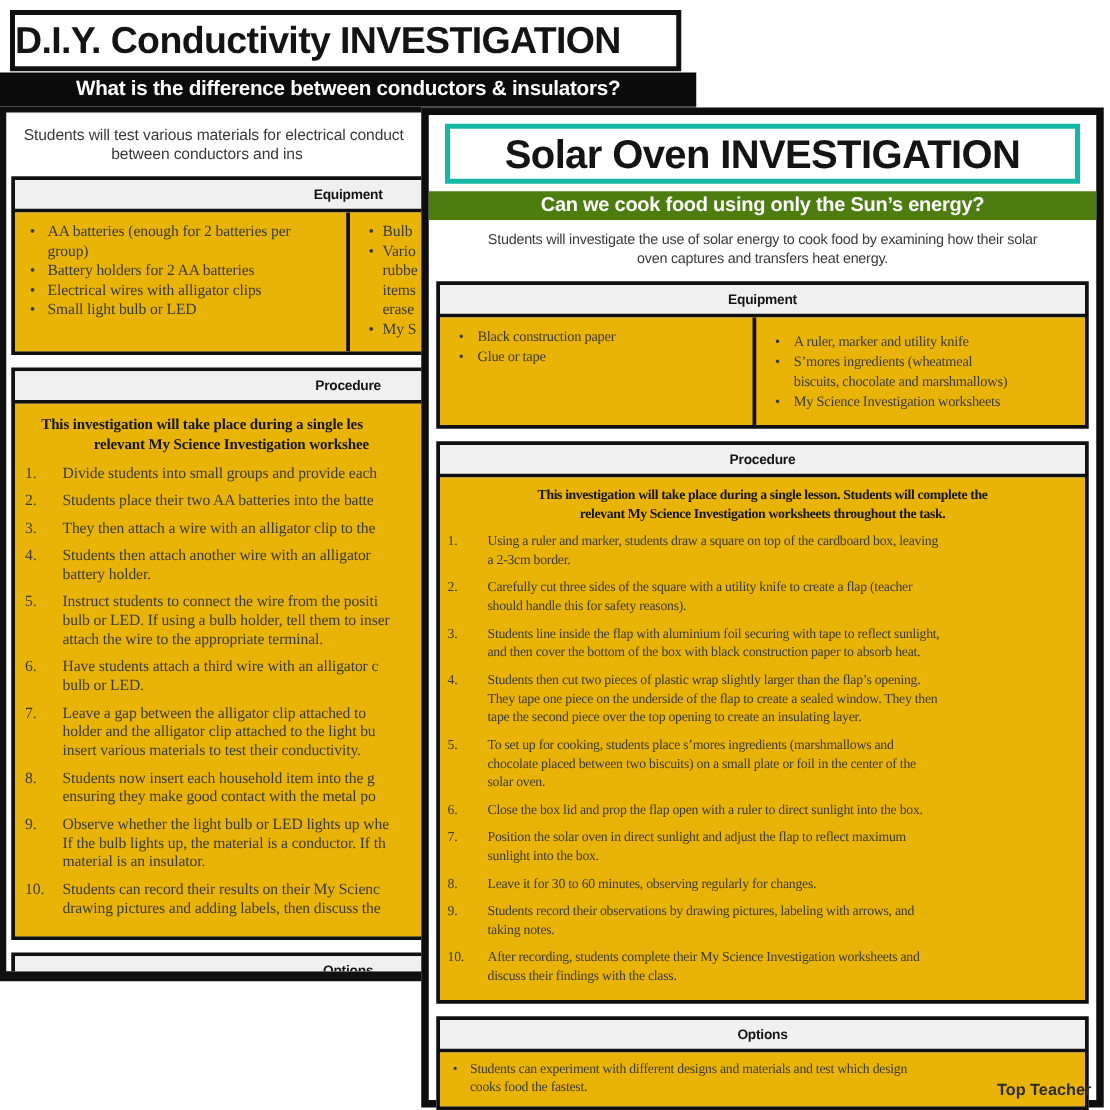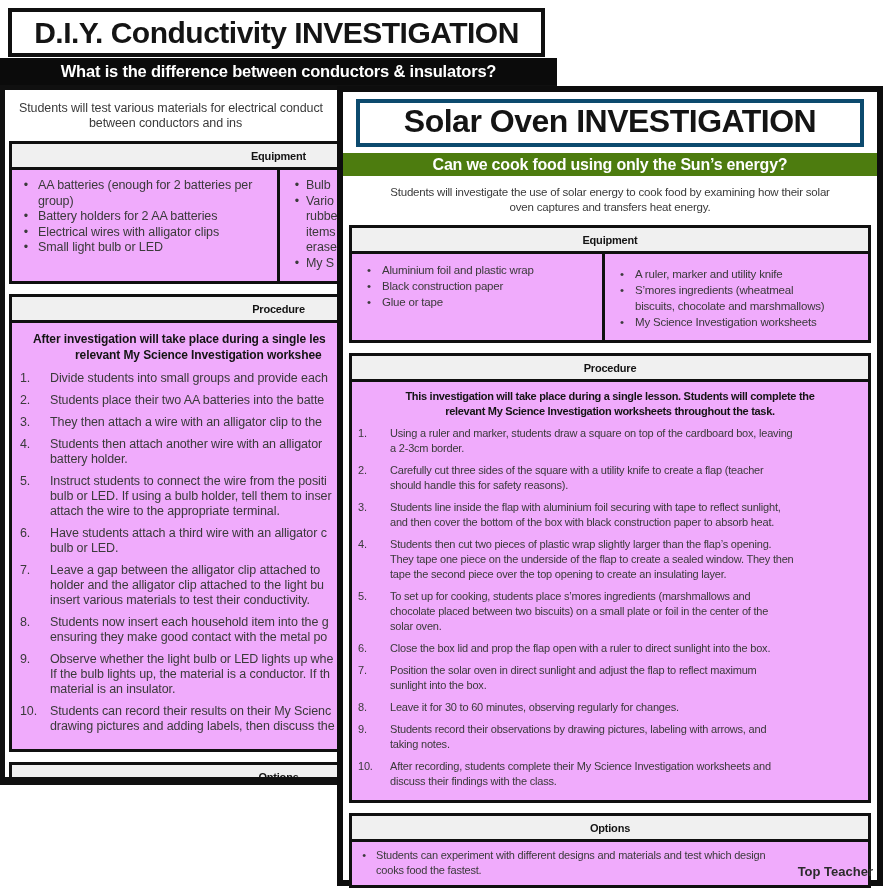--- a/index.html
+++ b/index.html
@@ -3,57 +3,57 @@
 <meta charset="utf-8">
 <style>
   html,body{margin:0;padding:0;background:#ffffff;}
   .canvas{position:relative;width:888px;height:888px;overflow:hidden;background:#ffffff;
           font-family:"Liberation Sans","DejaVu Sans",sans-serif;color:#3a3a3a;}
   .page{position:absolute;background:#ffffff;box-sizing:border-box;}
 
   
   .page-left{left:0;top:0;width:557px;height:798px;z-index:1;}
   .l-title-box{margin:8px 12px 0 8px;height:41px;border:4px solid #101010;background:#fff;
-               display:flex;align-items:center;justify-content:center;}
+               display:flex;align-items:center;justify-content:flex-start;}
   .l-title{font-size:30px;font-weight:700;color:#141414;letter-spacing:-0.5px;white-space:nowrap;}
   .l-qbar{margin-top:1px;height:27px;background:#0b0b0b;display:flex;align-items:center;justify-content:center;}
   .qbar-text{color:#ffffff;font-weight:700;font-size:16.5px;letter-spacing:-0.2px;white-space:nowrap;}
   .l-frame{margin-top:0;border:5px solid #101010;border-bottom-width:8px;height:700px;box-sizing:border-box;
            background:#fff;overflow:hidden;}
   .l-intro{margin-top:11px;font-size:12.5px;line-height:15px;letter-spacing:-0.1px;color:#3a3a3a;}
   .l-intro .ln1{display:block;margin-left:14px;white-space:nowrap;}
   .l-intro .ln2{display:block;margin-left:84px;white-space:nowrap;}
 
   .sec-box{margin:10px 4px 0 4px;border:3px solid #101010;background:#fff;}
   .sec-head{background:#f0f0f0;border-bottom:3px solid #101010;height:23px;
             display:flex;align-items:center;justify-content:center;}
   .sec-head span{font-size:11px;font-weight:700;color:#141414;letter-spacing:-0.2px;}
-  .sec-body{background:#f0abfc;}
+  .sec-body{background:#eab308;font-family:Liberation Serif, serif;}
 
   .equip-cols{display:flex;align-items:stretch;}
   .equip-col1{width:263px;flex:none;padding:8px 0 10px 2px;}
   .equip-div{width:3px;flex:none;background:#101010;}
   .equip-col2{flex:1;padding:8px 0 10px 8px;}
   .bul{display:flex;font-size:12.5px;line-height:15.5px;letter-spacing:-0.1px;}
   .bul::before{content:"\2022";flex:none;width:24px;text-align:center;color:#3a3a3a;}
   .bul .bul-t{white-space:pre-line;}
   .bul-sm::before{width:18px;}
 
   .proc-body{padding:8px 0 8px 0;}
   .l-note{font-size:12px;font-weight:700;color:#141414;line-height:16px;letter-spacing:-0.1px;margin-bottom:8px;}
   .l-note .ln1{display:block;margin-left:21px;white-space:nowrap;}
   .l-note .ln2{display:block;margin-left:63px;white-space:nowrap;}
   .step{display:flex;margin:0 0 7px 0;font-size:12.5px;line-height:15px;letter-spacing:-0.1px;}
   .step-n{flex:none;width:24px;padding-left:8px;}
   .step-t{flex:1;padding-left:6px;white-space:pre-line;}
 
   
   .page-right{left:337px;top:86px;width:546px;height:800px;z-index:2;border:6px solid #0d0d0d;}
-  .r-title-box{margin:7px 13px 0 13px;height:40px;border:4px solid #0c4a6e;background:#fff;
-               display:flex;justify-content:center;}
+  .r-title-box{margin:7px 13px 0 13px;height:40px;border:4px solid #14b8a6;background:#fff;
+               display:flex;align-items:center;justify-content:center;}
   .r-title{font-size:32px;font-weight:700;color:#141414;letter-spacing:-0.5px;white-space:nowrap;}
   .r-qbar{margin-top:6px;height:23px;background:#4d7c0f;display:flex;align-items:center;justify-content:center;}
   .r-qbar .qbar-text{font-size:16px;}
   .r-intro{margin-top:9px;text-align:center;font-size:11.5px;line-height:15px;letter-spacing:-0.2px;
            white-space:pre-line;color:#3a3a3a;}
   .r-box{margin:10px 6px 0 6px;border:3px solid #101010;background:#fff;}
   .r-box .sec-head{height:23px;}
   .r-equip-col1{width:246px;flex:none;padding:8px 0 10px 4px;}
   .r-equip-col2{flex:1;padding:12px 0 10px 4px;}
   .r-bul{font-size:11.5px;line-height:16px;letter-spacing:-0.2px;}
@@ -123,21 +123,21 @@
           </div>
         </div>
       </div>
 
       <div class="sec-box">
         <div class="sec-head">
           <span>Procedure</span>
         </div>
         <div class="sec-body proc-body">
           <div class="l-note">
-            <span class="ln1">After investigation will take place during a single les</span>
+            <span class="ln1">This investigation will take place during a single les</span>
             <span class="ln2">relevant My Science Investigation workshee</span>
           </div>
           <div class="step">
               <span class="step-n">1.</span>
               <span class="step-t">Divide students into small groups and provide each</span>
             </div>
           <div class="step">
               <span class="step-n">2.</span>
               <span class="step-t">Students place their two AA batteries into the batte</span>
             </div>
@@ -205,23 +205,20 @@
     <div class="r-intro">Students will investigate the use of solar energy to cook food by examining how their solar
 oven captures and transfers heat energy.</div>
 
     <div class="r-box">
       <div class="sec-head">
         <span>Equipment</span>
       </div>
       <div class="sec-body equip-cols">
         <div class="r-equip-col1">
           <div class="bul r-bul">
-              <span class="bul-t">Aluminium foil and plastic wrap</span>
-            </div>
-          <div class="bul r-bul">
               <span class="bul-t">Black construction paper</span>
             </div>
           <div class="bul r-bul">
               <span class="bul-t">Glue or tape</span>
             </div>
         </div>
         <div class="equip-div"></div>
         <div class="r-equip-col2">
           <div class="bul r-bul">
               <span class="bul-t">A ruler, marker and utility knife</span>

